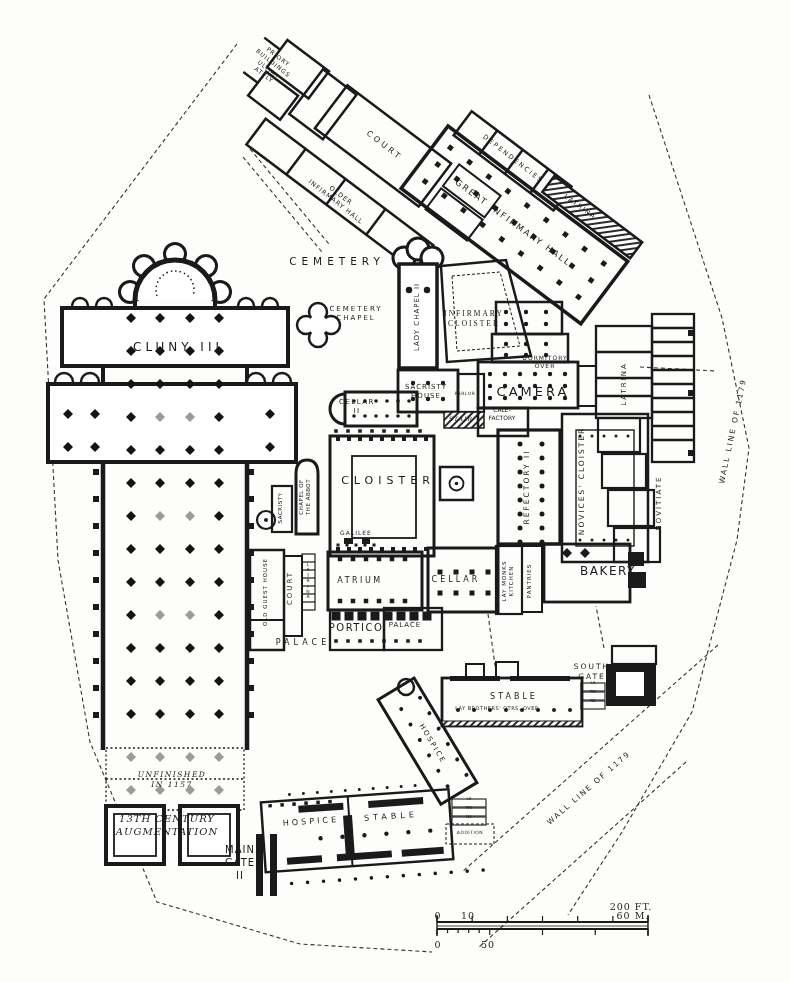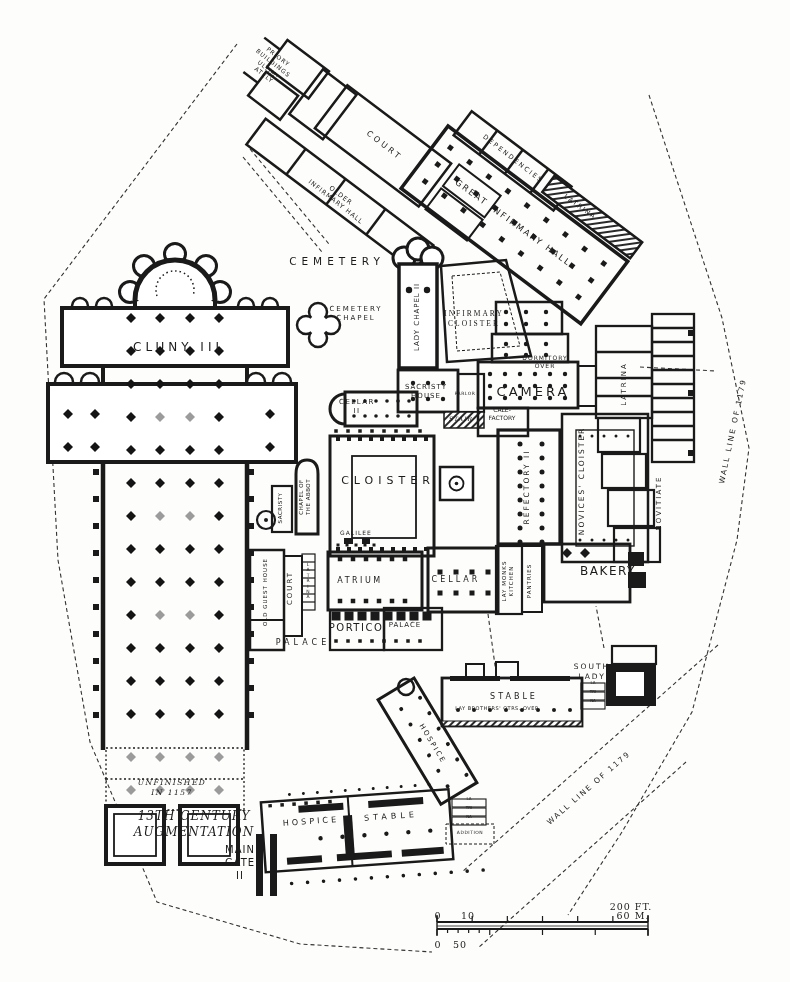--- a/index.html
+++ b/index.html
@@ -625,21 +625,21 @@
         <circle cx="554" cy="710" r="2" fill="#1a1a1a"></circle>
         <circle cx="570" cy="710" r="2" fill="#1a1a1a"></circle>
       </g>
     </svg>
 
 <div id="labels">
   <span class="scale-num" style="left:438px;top:915px">0</span>
   <span class="scale-num" style="left:468px;top:915px">10</span>
   <span class="scale-num" style="left:633px;top:915px">60 M.</span>
   <span class="scale-num" style="left:438px;top:944px">0</span>
-  <span class="scale-num" style="left:460px;top:944px">50</span>
+  <span class="scale-num" style="left:488px;top:944px">50</span>
   <span class="scale-num" style="left:631px;top:906px">200 FT.</span>
 <div class="plan-label" style="left: 271px; top: 66px; font-size: 6px; letter-spacing: 1px; transform: translate(-50%, -50%) rotate(38deg);">PRIORY
 BUILDINGS
 ULTIM-
 ATELY</div>
       <div class="plan-label" style="left: 384px; top: 146px; font-size: 8px; letter-spacing: 3px; transform: translate(-50%, -50%) rotate(38deg);">COURT</div>
       <div class="plan-label" style="left: 338px; top: 199px; font-size: 6.5px; letter-spacing: 1px; transform: translate(-50%, -50%) rotate(38deg);">OLDER
 INFIRMARY HALL</div>
       <div class="plan-label" style="left: 513px; top: 159px; font-size: 6.5px; letter-spacing: 2px; transform: translate(-50%, -50%) rotate(38deg);">DEPENDENCIES</div>
       <div class="plan-label" style="left: 580px; top: 207px; font-size: 6.5px; letter-spacing: 1.5px; transform: translate(-50%, -50%) rotate(36deg);">LATRINA</div>
@@ -683,30 +683,30 @@
 A
 T
 R
 I
 N
 A</div>
       <div class="plan-label" style="left: 356px; top: 627px; font-size: 10px; letter-spacing: 1.5px; transform: translate(-50%, -50%) rotate(0deg);">PORTICO</div>
       <div class="plan-label" style="left: 405px; top: 626px; font-size: 7px; letter-spacing: 1px; transform: translate(-50%, -50%) rotate(0deg);">PALACE</div>
       <div class="plan-label" style="left: 303px; top: 643px; font-size: 8px; letter-spacing: 4px; transform: translate(-50%, -50%) rotate(0deg);">PALACE</div>
       <div class="plan-label" style="left: 592px; top: 672px; font-size: 7.5px; letter-spacing: 2px; transform: translate(-50%, -50%) rotate(0deg);">SOUTH
-LADY</div>
+GATE</div>
       <div class="plan-label" style="left: 514px; top: 697px; font-size: 8px; letter-spacing: 3px; transform: translate(-50%, -50%) rotate(0deg);">STABLE</div>
       <div class="plan-label" style="left: 497px; top: 708px; font-size: 5px; letter-spacing: 0.5px; transform: translate(-50%, -50%) rotate(0deg);">LAY BROTHERS' QTRS. OVER</div>
       <div class="plan-label" style="left: 593px; top: 692px; font-size: 4px; letter-spacing: 0px; line-height: 2.2; transform: translate(-50%, -50%) rotate(0deg);">LA
 TRI
 NA</div>
       <div class="plan-label" style="left: 432px; top: 744px; font-size: 7px; letter-spacing: 2px; transform: translate(-50%, -50%) rotate(59deg);">HOSPICE</div>
-      <div class="plan-label italic" style="left: 172px; top: 780px; font-size: 7.5px; letter-spacing: 1.5px; transform: translate(-50%, -50%) rotate(0deg); margin-top: 8px;">UNFINISHED
+      <div class="plan-label italic" style="left: 172px; top: 780px; font-size: 7.5px; letter-spacing: 1.5px; transform: translate(-50%, -50%) rotate(0deg);">UNFINISHED
 IN 1157</div>
-      <div class="plan-label italic" style="left: 167px; top: 825px; font-size: 12px; letter-spacing: 1px; transform: translate(-50%, -50%) rotate(0deg); margin-left: 27px;">13TH CENTURY
+      <div class="plan-label italic" style="left: 167px; top: 825px; font-size: 10px; letter-spacing: 1px; transform: translate(-50%, -50%) rotate(0deg);">13TH CENTURY
 AUGMENTATION</div>
       <div class="plan-label" style="left: 240px; top: 862px; font-size: 10px; letter-spacing: 1px; transform: translate(-50%, -50%) rotate(0deg);">MAIN
 GATE
 II</div>
       <div class="plan-label" style="left: 311px; top: 822px; font-size: 8px; letter-spacing: 3px; transform: translate(-50%, -50%) rotate(-4deg);">HOSPICE</div>
       <div class="plan-label" style="left: 391px; top: 817px; font-size: 8px; letter-spacing: 4px; transform: translate(-50%, -50%) rotate(-4deg);">STABLE</div>
       <div class="plan-label" style="left: 469px; top: 808px; font-size: 4px; letter-spacing: 0px; line-height: 2.2; transform: translate(-50%, -50%) rotate(0deg);">LA
 TRI
 NA</div>
       <div class="plan-label" style="left: 470px; top: 833px; font-size: 4.5px; letter-spacing: 0.5px; transform: translate(-50%, -50%) rotate(0deg);">ADDITION</div>

